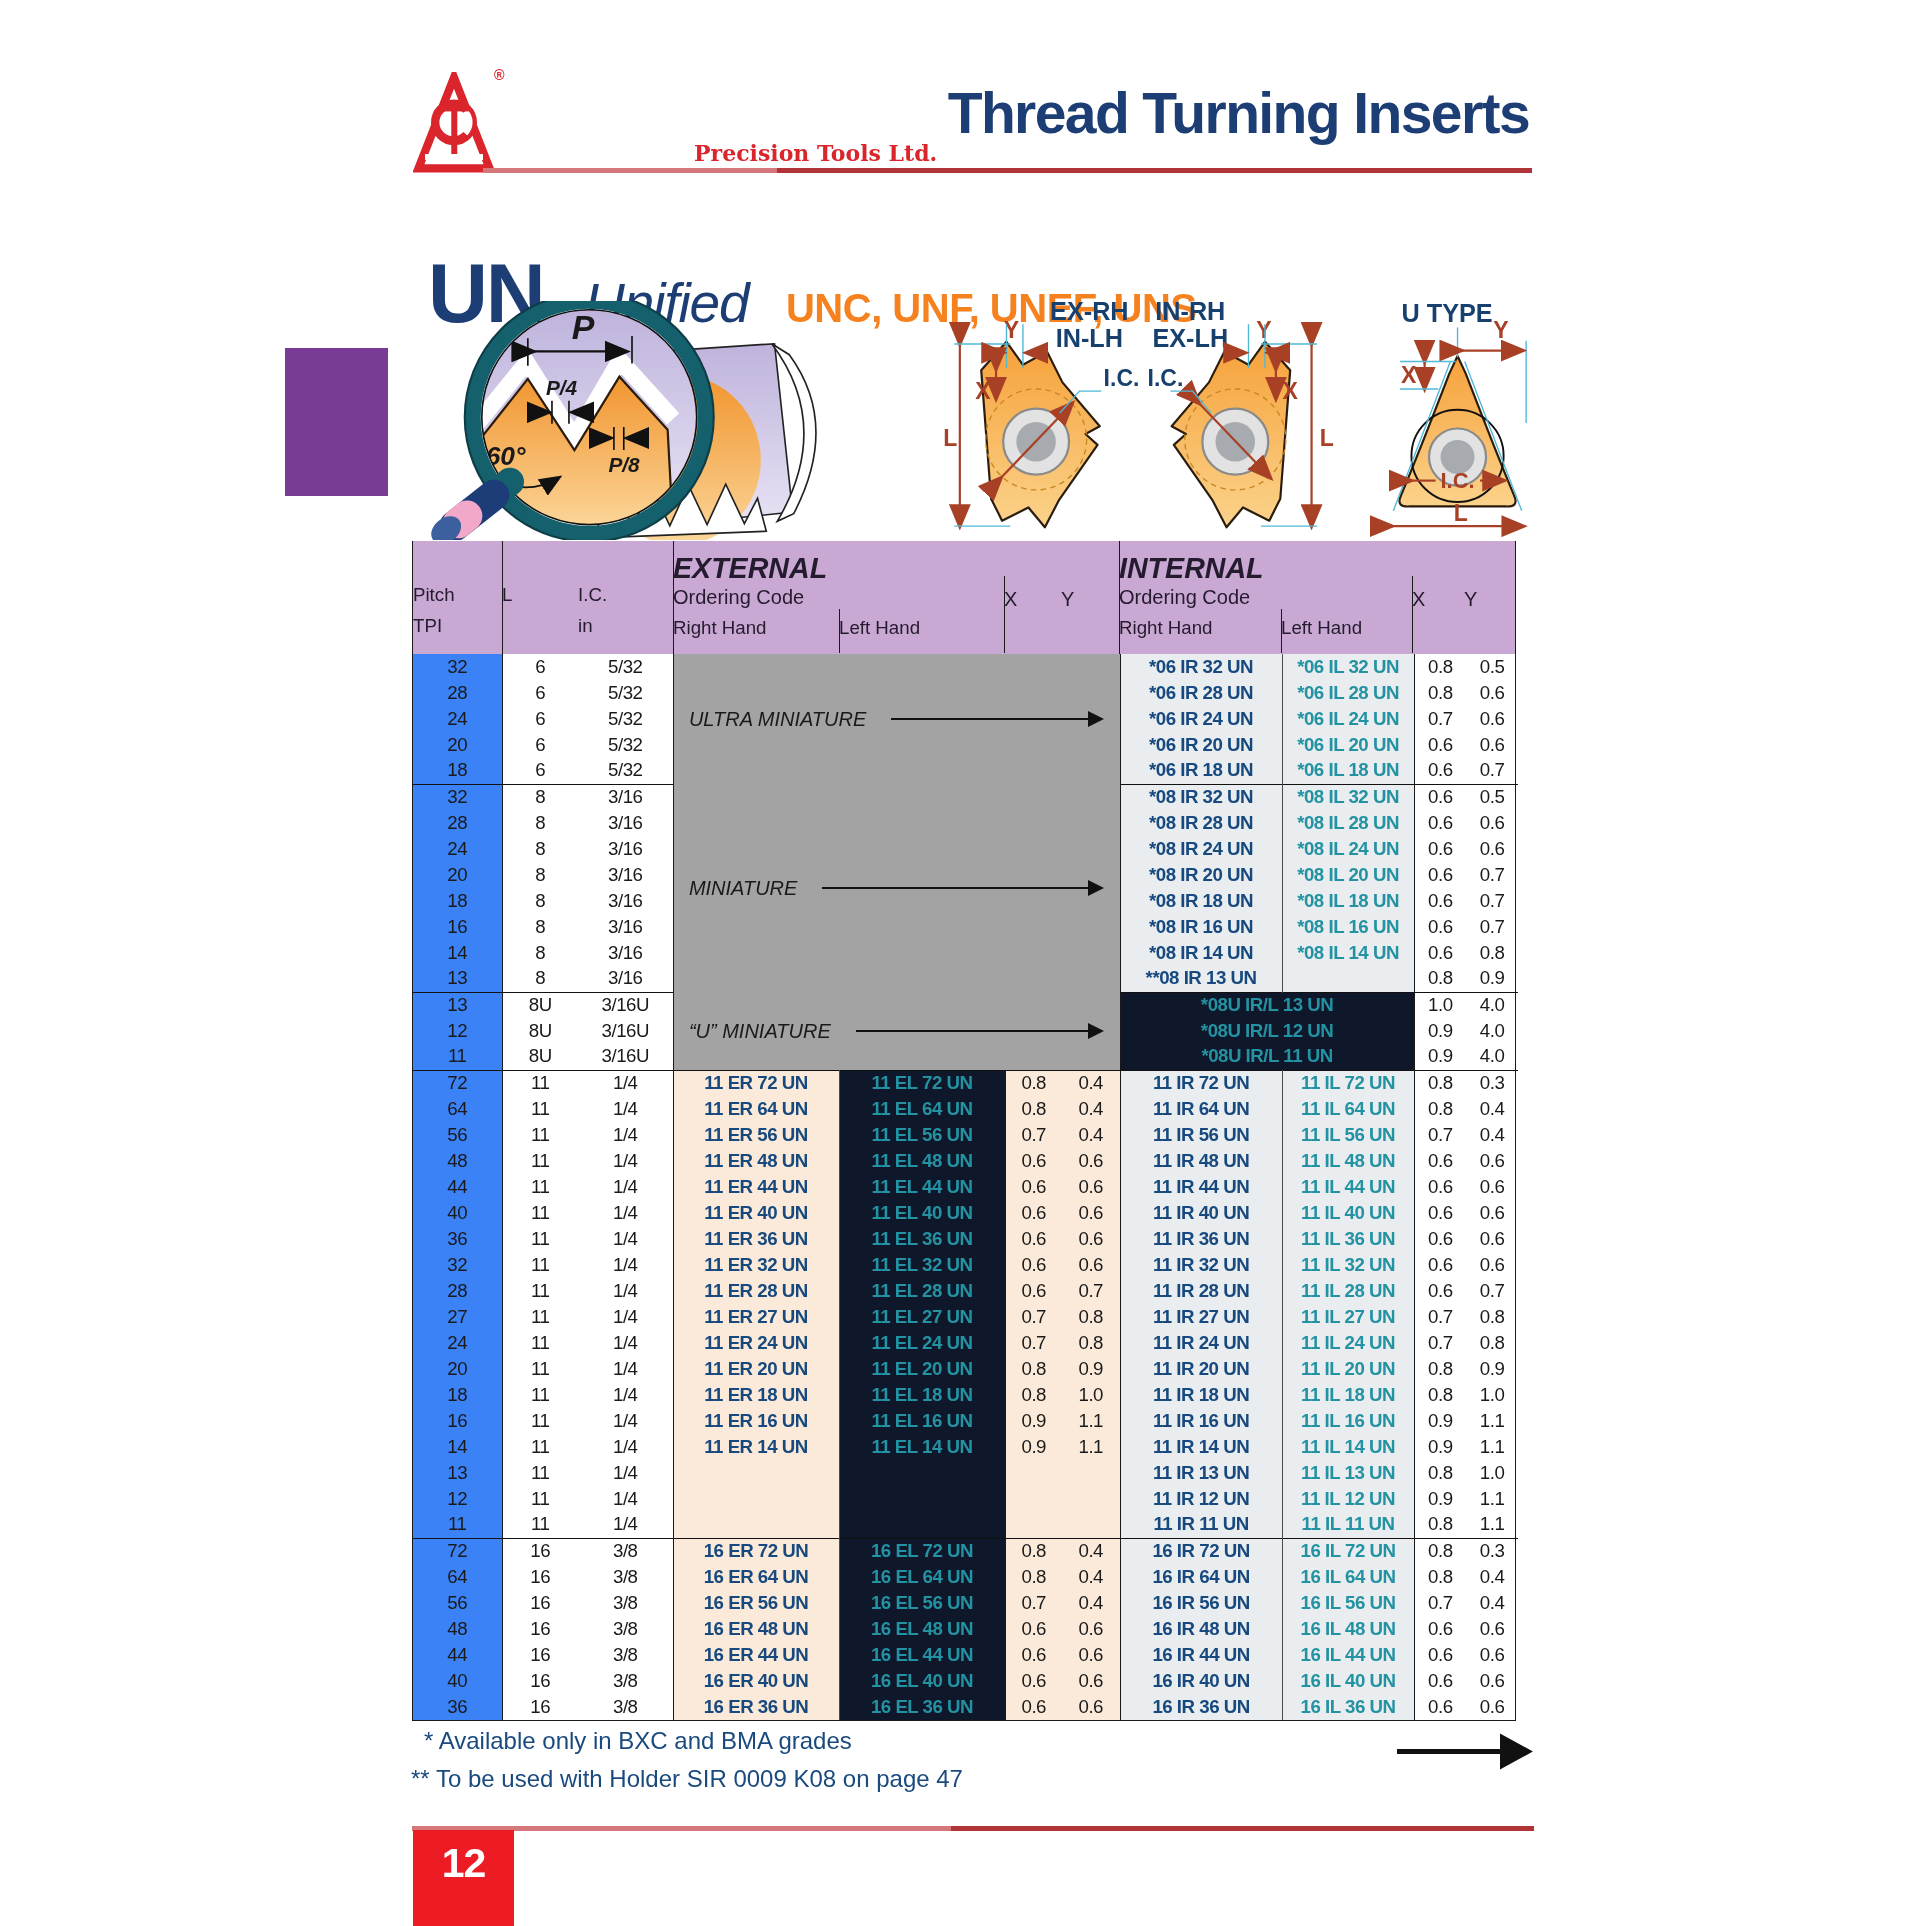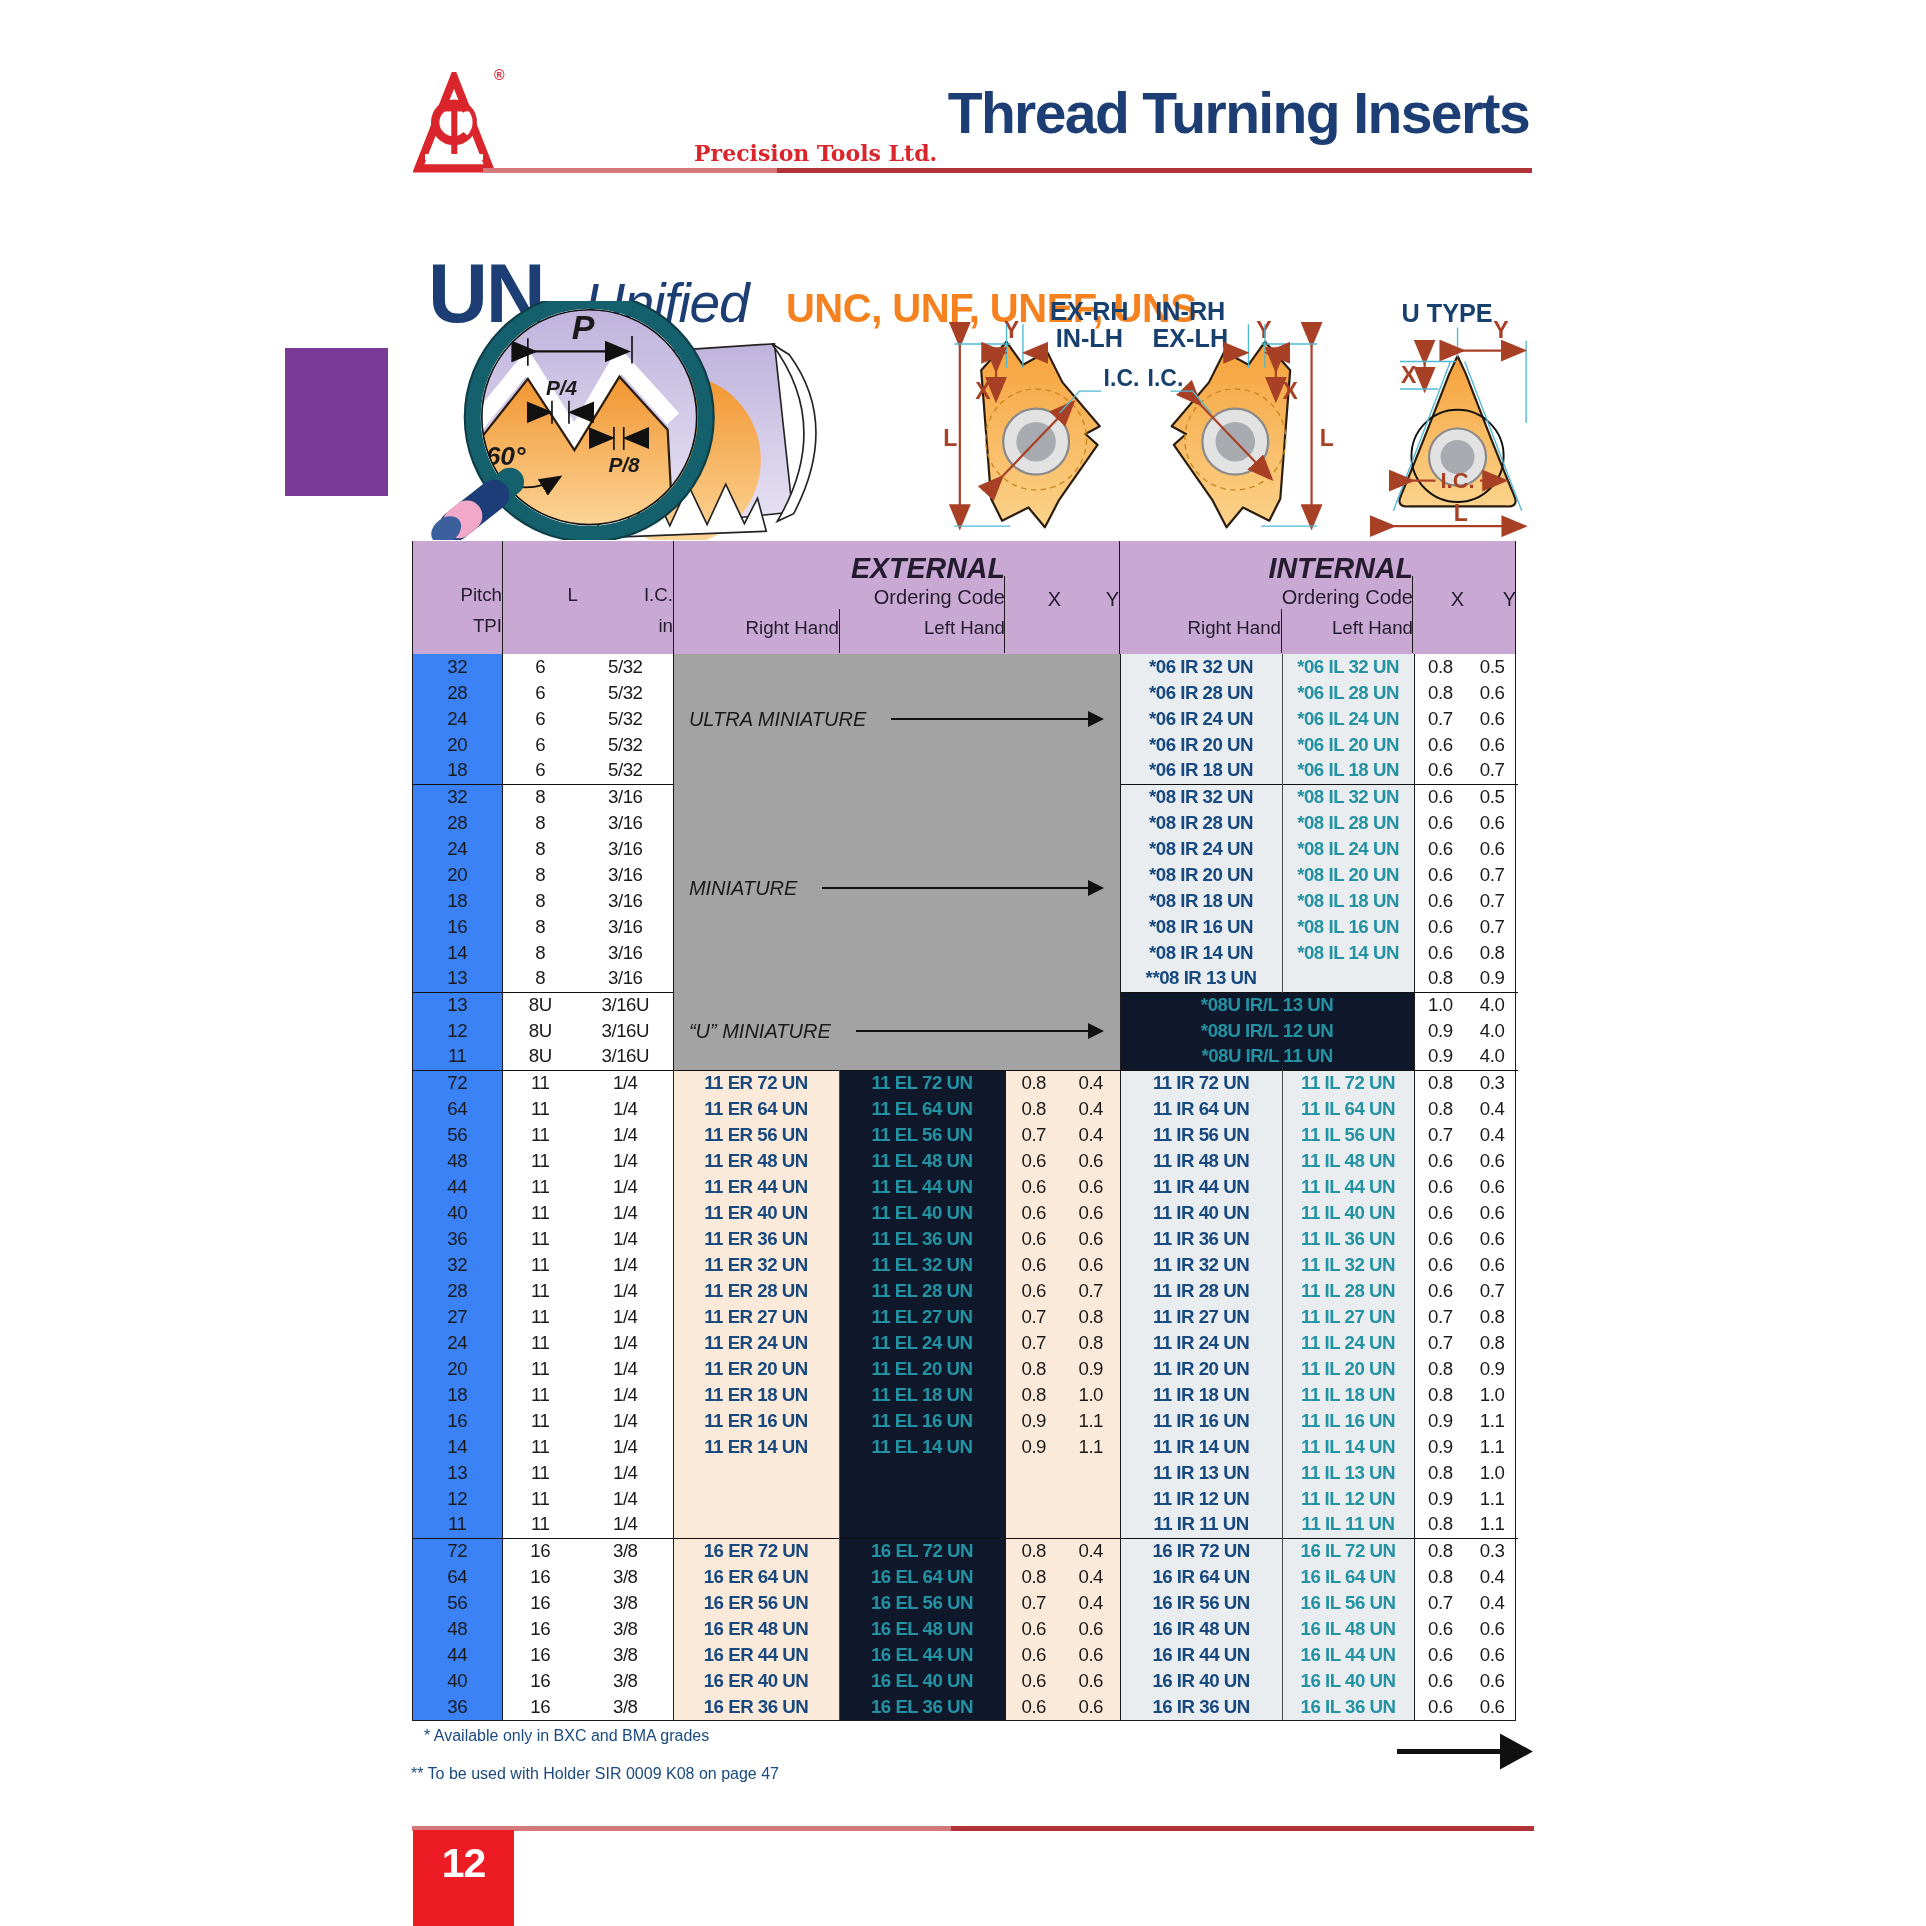--- a/index.html
+++ b/index.html
@@ -17,21 +17,21 @@
   
   #un-heading{position:absolute;left:428px;top:246px;white-space:nowrap}
   #un-heading .un{font-size:83px;font-weight:bold;color:#1c3e74;letter-spacing:-2.2px}
   #un-heading .unified{font-size:55px;font-style:italic;color:#1c3e74;letter-spacing:-1.1px;margin-left:7.7px}
   #un-heading .sub{font-size:40px;font-weight:bold;color:#f5821f;letter-spacing:-0.5px;margin-left:35px}
   #purple-block{position:absolute;left:285px;top:348px;width:103px;height:148px;background:#7a3b96}
 
   
   #tablewrap{position:absolute;left:412px;top:541px;width:1104px;border-left:1.4px solid #1a1a1a;border-right:1.4px solid #1a1a1a;border-bottom:1.4px solid #1a1a1a}
   #thead{position:relative;width:100%;height:113px;background:#c9a9d3;color:#241b2e}
-  #thead .h{position:absolute;text-align:right;white-space:nowrap}
+  #thead .h{position:absolute;text-align:left;white-space:nowrap}
   #thead .big{font-size:28.6px;font-weight:800;font-style:italic;letter-spacing:0}
   #thead .md{font-size:20px}
   #thead .sm{font-size:18.7px}
   #thead .vline{position:absolute;width:1.4px;background:#1a1a1a}
   table#tb{border-collapse:collapse;table-layout:fixed;width:1104px}
   #tb td{height:26px;font-size:18.7px;text-align:center;vertical-align:middle;padding:0;line-height:1;white-space:nowrap;letter-spacing:-0.5px}
   .c-tpi{background:#3b82f6;border-right:1.4px solid #1a1a1a}
   .c-ic{border-right:1.4px solid #1a1a1a}
   .c-extrh{background:#fbead9;border-right:0.8px solid #4a4a4a}
   .c-extlh{background:#0f172a;border-right:1.1px solid #1a1a1a}
@@ -43,21 +43,21 @@
   .c-extlabel{background:#a3a3a3;border-right:1.4px solid #1a1a1a}
   .code-r{color:#17497f;font-weight:bold}
   .code-l{color:#2392a2;font-weight:bold}
   td.sep{border-top:1.6px solid #111}
   .lblwrap{display:flex;align-items:center;padding:0 14.3px 0 15.4px;width:100%}
   .lbltext{font-style:italic;font-size:20px;color:#1a1a1a;letter-spacing:0;white-space:nowrap}
   .lblarrow{flex:1;height:2.2px;background:#111;position:relative;margin-left:25px;margin-right:16.5px}
   .lblarrow::after{content:'';position:absolute;right:-15.4px;top:-7.1px;border-left:16.5px solid #111;border-top:8.2px solid transparent;border-bottom:8.2px solid transparent}
 
   
-  .fn{position:absolute;font-size:16px;color:#1a4a7e;white-space:nowrap}
+  .fn{position:absolute;font-size:24px;color:#1a4a7e;white-space:nowrap}
   #bottom-rule{position:absolute;left:412px;top:1826px;width:1122px;height:5px;background:linear-gradient(90deg,#d4787b 0%,#d4787b 48%,#b03338 48%,#b03338 100%)}
   #page-tab{position:absolute;left:413px;top:1830px;width:101px;height:96px;background:#ed1c24;color:#fff;text-align:center}
   #page-tab .num{font-size:41px;font-weight:bold;margin-top:10px;letter-spacing:-1.1px}
 
   svg text{font-family:"Liberation Sans",sans-serif}
 </style>
 </head>
 <body>
 
 <div class="abs" style="left:413px;top:70px;width:439px;height:104px">

